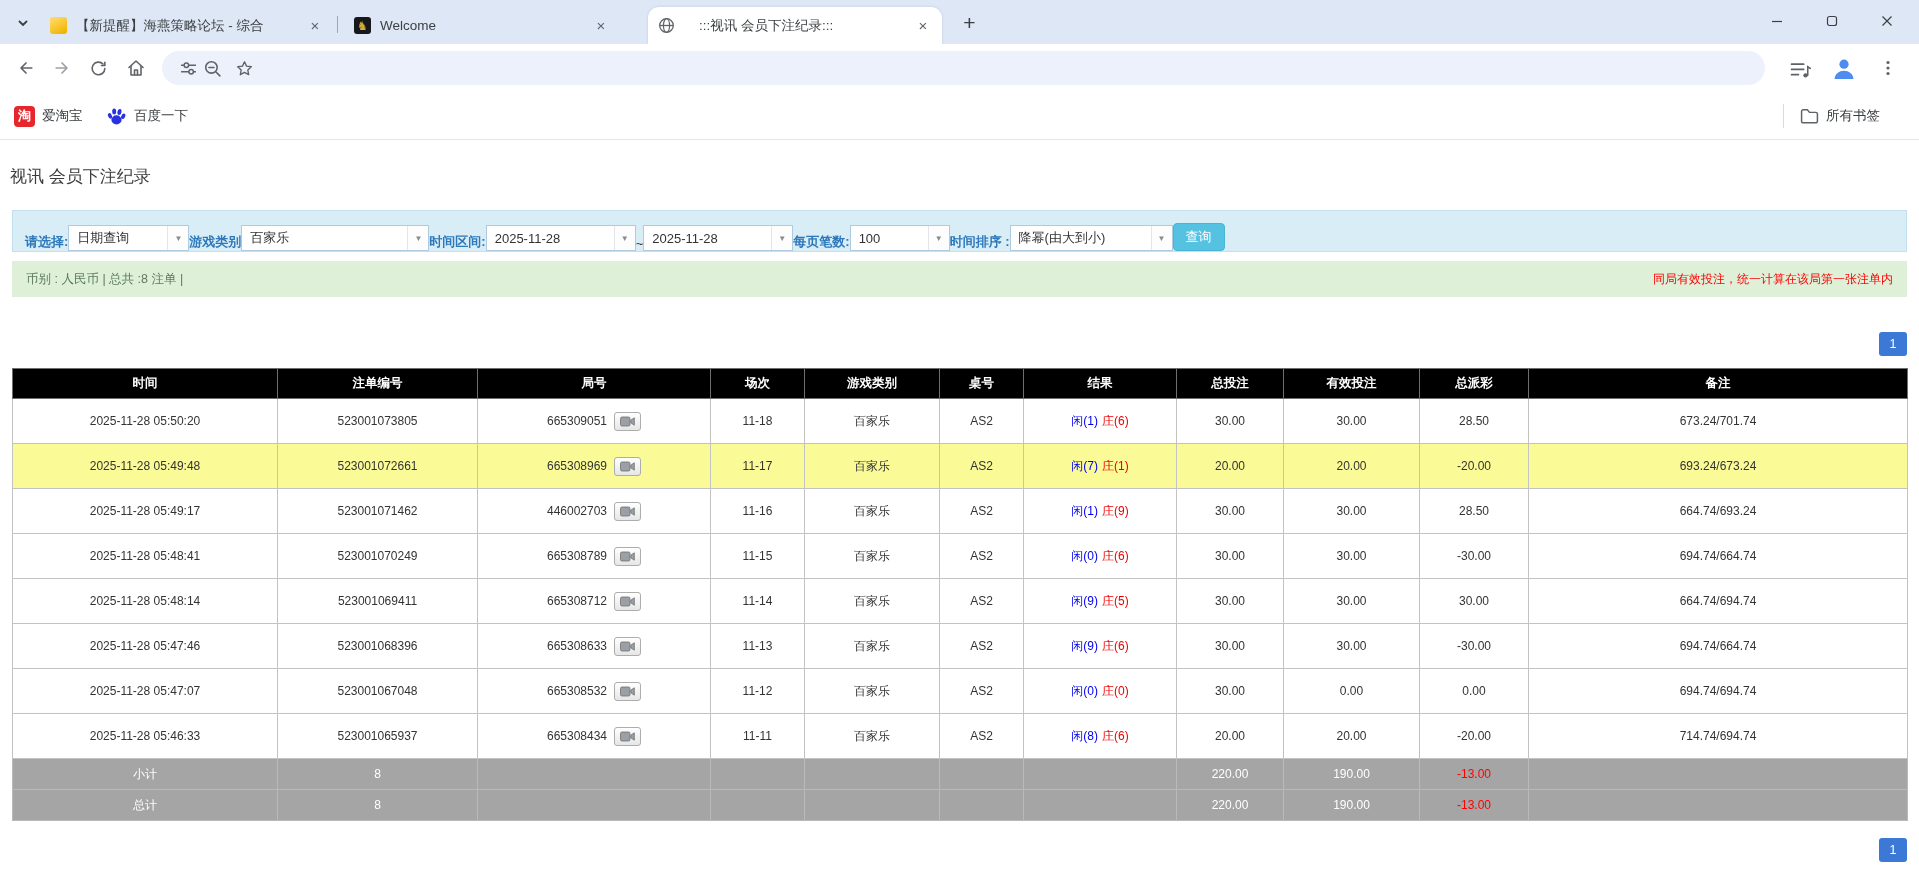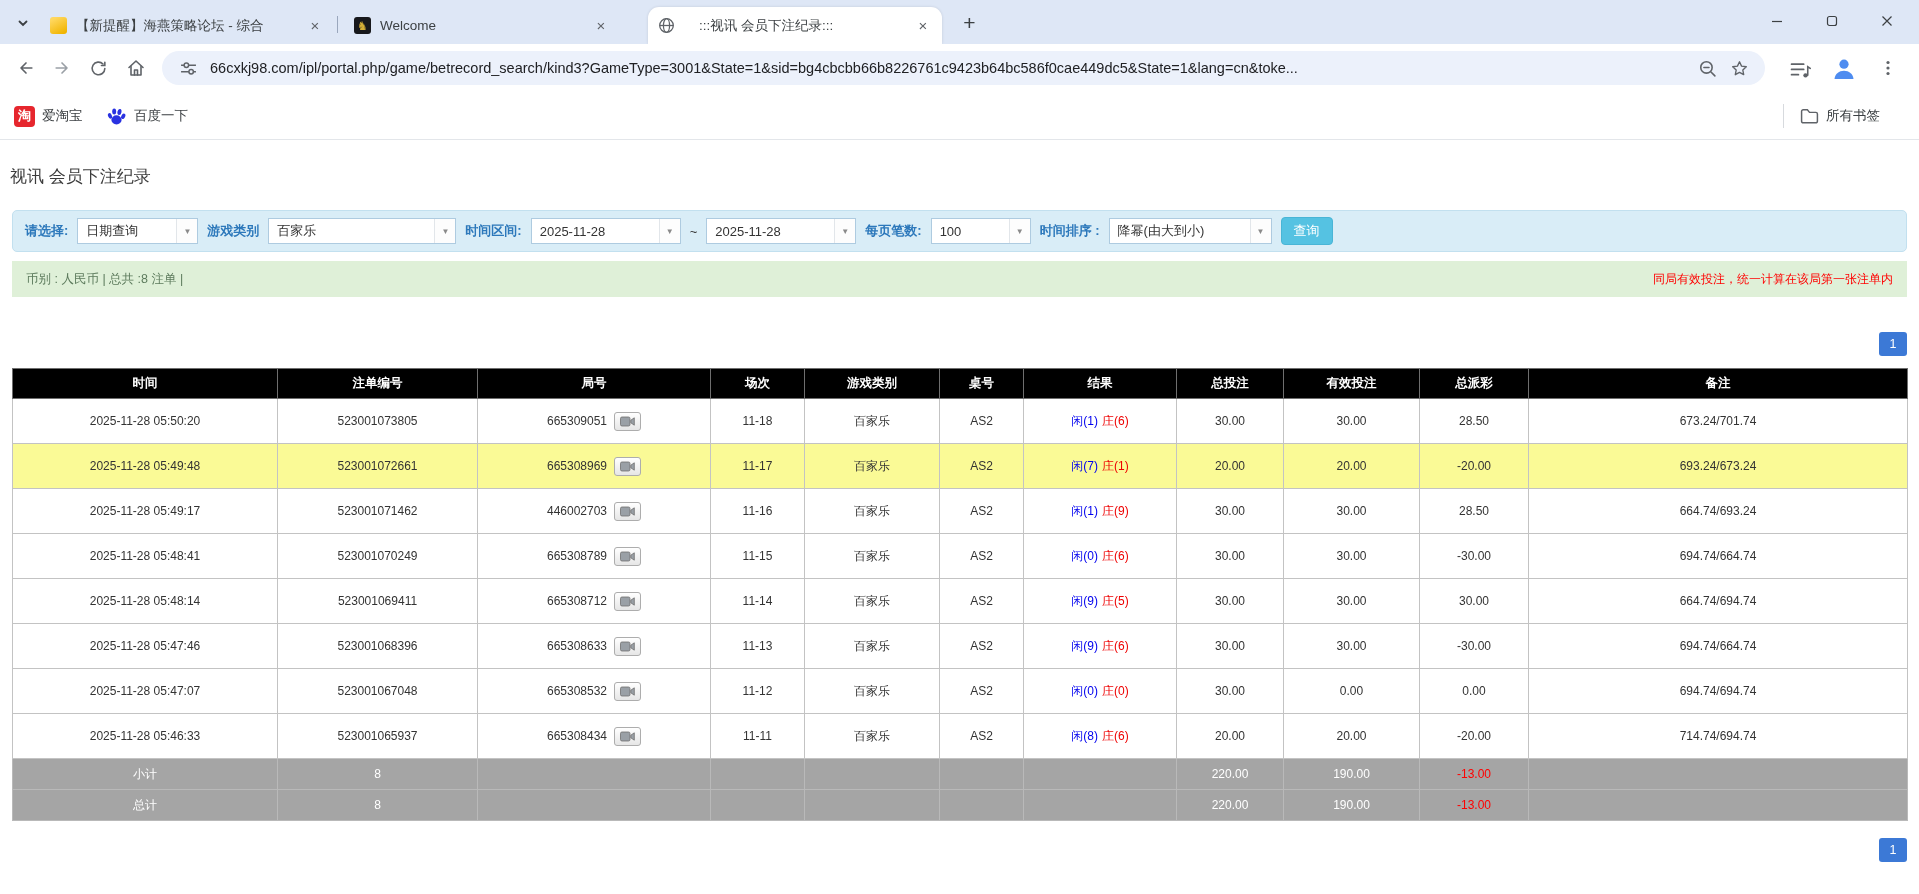--- a/index.html
+++ b/index.html
@@ -35,21 +35,21 @@
   
   .bookbar { position:absolute; left:0; top:92px; width:1919px; height:48px; background:#fff; border-bottom:1px solid #e3e6ea; }
   .bm { position:absolute; top:12px; height:24px; display:flex; align-items:center; }
   .bm .bm-label { font-size:13.5px; color:#3c4043; margin-left:7px; white-space:nowrap; }
   .tb-ic { width:21px; height:21px; background:#e6262d; border-radius:4px; color:#fff; font-size:13px;
     display:flex; align-items:center; justify-content:center; font-weight:bold; }
   .bm-divider { position:absolute; left:1783px; top:12px; width:1px; height:24px; background:#d7dade; }
   
   .page-title { position:absolute; left:10px; top:165px; font-size:17px; color:#3c3c3c; }
   .filter-panel { position:absolute; left:12px; top:210px; width:1895px; height:42px; background:#d9edf7;
-    border:1px solid #c2e0ef; border-radius:5px; display:flex; align-items:center; padding:0 12px; gap:9px; }
+    border:1px solid #c2e0ef; border-radius:0; display:flex; align-items:flex-end; padding:0 12px; gap:0; }
   .f-label { font-size:13px; font-weight:bold; color:#2c78bb; white-space:nowrap; }
   .combo { display:flex; align-items:stretch; height:26px; background:#fff; border:1px solid #aecbe0; }
   .combo .c-val { display:flex; align-items:center; padding:0 8px; font-size:13px; color:#333; flex:1; white-space:nowrap; overflow:hidden; }
   .combo .c-arrow { width:21px; border-left:1px solid #e2e6ea; display:flex; align-items:center; justify-content:center;
     color:#8a8a8a; font-size:8px; background:#fdfdfd; }
   .btn-query { height:28px; width:52px; background:#55c2e2; border:1px solid #49b5d6; border-radius:4px;
     color:#fff; font-size:13px; display:flex; align-items:center; justify-content:center; margin-left:0; }
   .summary-bar { position:absolute; left:12px; top:261px; width:1895px; height:36px; background:#dff0d8;
     display:flex; align-items:center; justify-content:space-between; padding:4px 14px; }
   .summary-left { font-size:12.5px; color:#5d7b5d; }
@@ -154,21 +154,20 @@
   </div>
 
   <div class="url-pill">
     <span class="pill-ic">
       <svg width="17" height="17" viewBox="0 0 16 16" stroke="#5f6368" stroke-width="1.4" fill="#ecf1fb">
           <path d="M1 5h14M1 11h14"></path>
           <circle cx="6" cy="5" r="2.1"></circle>
           <circle cx="10.5" cy="11" r="2.1"></circle>
         </svg>
     </span>
-    <span class="url-text">66cxkj98.com/ipl/portal.php/game/betrecord_search/kind3?GameType=3001&amp;State=1&amp;sid=bg4cbcbb66b8226761c9423b64bc586f0cae449dc5&amp;State=1&amp;lang=cn&amp;toke...</span>
     <span class="pill-ic" style="margin-right:8px;">
       <svg width="19" height="19" viewBox="0 0 18 18" fill="none" stroke="#5f6368" stroke-width="1.5" stroke-linecap="round">
           <circle cx="8" cy="8" r="5.4"></circle>
           <path d="M12.3 12.3 16 16"></path>
           <path d="M5.6 8h4.8"></path>
         </svg>
     </span>
     <span class="pill-ic">
       <svg width="19" height="19" viewBox="0 0 24 24" fill="none" stroke="#5f6368" stroke-width="1.7" stroke-linejoin="round">
           <path d="M12 3.5l2.6 5.5 6 .8-4.4 4.1 1.1 5.9-5.3-2.9-5.3 2.9 1.1-5.9L3.4 9.8l6-.8z"></path>

